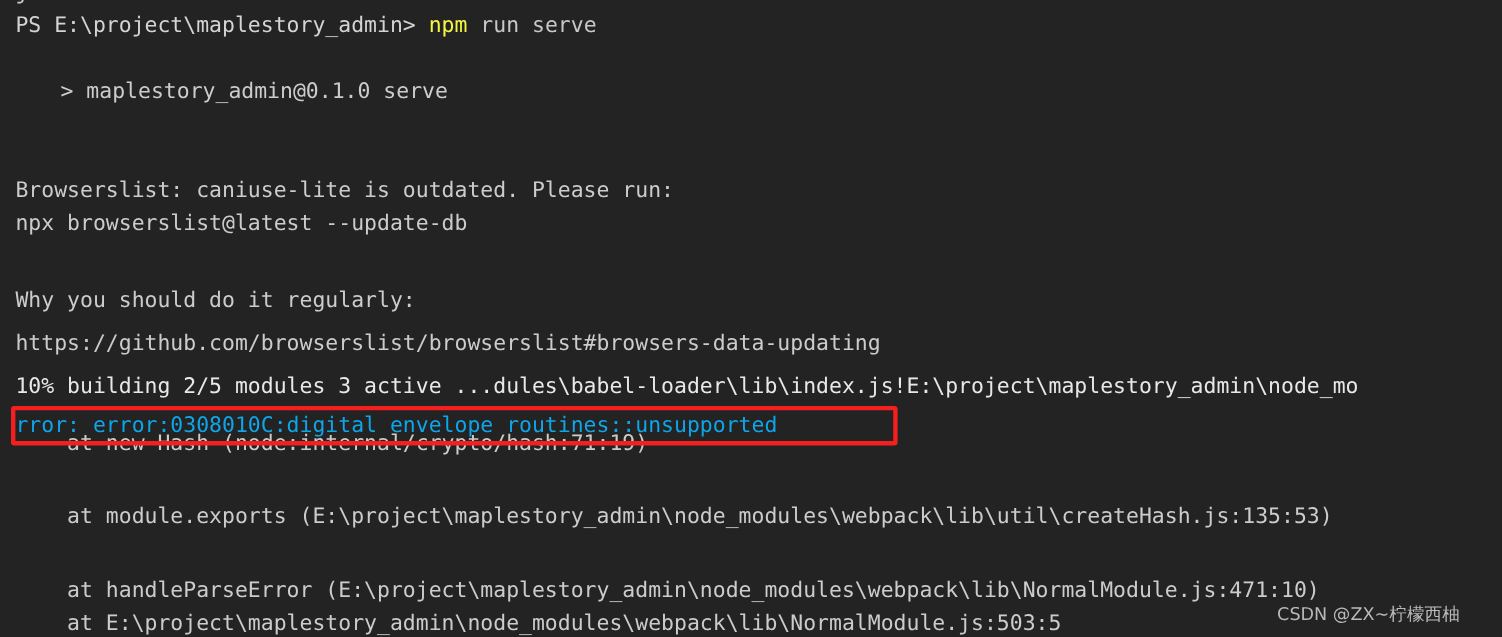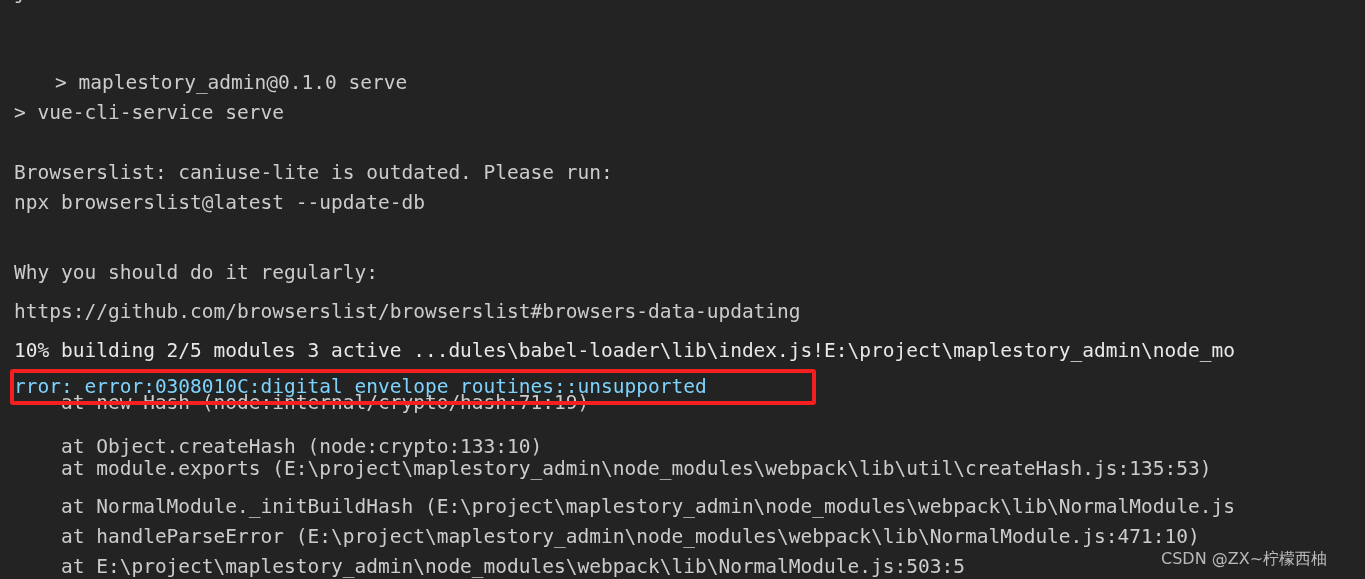--- a/index.html
+++ b/index.html
@@ -32,21 +32,21 @@
     letter-spacing: 0px;
     color: #cccccc;
     font-family: "DejaVu Sans Mono", "Liberation Mono", monospace;
   }
 
   .row.clipped { left: 14px; right: 0; }
   .prompt     { color: #d4d4d4; }
   .npm-kw     { color: #f5f543; }
   .plain      { color: #c8c8c8; }
   .bold-white { color: #e8e8e8; font-weight: normal; }
-  .err-text   { color: #7dd3fc; }
+  .err-text   { color: #0ea5e9; }
 
   
   .top-fragment {
     position: absolute;
     left: 14px;
     top: -22px;
     font-size: 19.5px;
     line-height: 30px;
     white-space: pre;
     color: #cccccc;
@@ -92,38 +92,36 @@
     white-space: pre;
   }
 </style>
 </head>
 <body>
 
 <div class="terminal">
 
   <div class="top-fragment">j</div>
 
+  <div class="row" style="top: 8px;"><span class="prompt">PS E:\project\maplestory_admin&gt;</span><span> </span><span class="npm-kw">npm</span><span class="plain"> run serve</span></div>
 
   <div class="row" style="top: 68px; margin-left: 41px;">&gt; maplestory_admin@0.1.0 serve</div>
-  <div class="row" style="top: 98px;">&gt; vue-cli-service serve</div>
 
   <div class="row" style="top: 158px;">Browserslist: caniuse-lite is outdated. Please run:</div>
   <div class="row" style="top: 188px;">npx browserslist@latest --update-db</div>
   <div class="row" style="top: 248px; margin-top: 10px;">Why you should do it regularly:</div>
   <div class="row" style="top: 278px; margin-top: 19px;">https://github.com/browserslist/browserslist#browsers-data-updating</div>
 
 
   <div class="row clipped bold-white" style="top: 336px;">10% building 2/5 modules 3 active ...dules\babel-loader\lib\index.js!E:\project\maplestory_admin\node_mo</div>
 
   <div class="row clipped err-text" style="top: 372px;">rror: error:0308010C:digital envelope routines::unsupported</div>
 
   <div class="row clipped" style="top: 388px;">    at new Hash (node:internal/crypto/hash:71:19)</div>
-  <div class="row clipped" style="top: 432px;">    at Object.createHash (node:crypto:133:10)</div>
   <div class="row clipped" style="top: 454px;">    at module.exports (E:\project\maplestory_admin\node_modules\webpack\lib\util\createHash.js:135:53)</div>
-  <div class="row clipped" style="top: 492px;">    at NormalModule._initBuildHash (E:\project\maplestory_admin\node_modules\webpack\lib\NormalModule.js</div>
   <div class="row clipped" style="top: 522px;">    at handleParseError (E:\project\maplestory_admin\node_modules\webpack\lib\NormalModule.js:471:10)</div>
   <div class="row clipped" style="top: 552px;">    at E:\project\maplestory_admin\node_modules\webpack\lib\NormalModule.js:503:5</div>
 
   <div class="annotation-box" style="left: 10px; top: 369px; width: 806px; height: 36px;"></div>
 
   <div class="watermark" style="left: 1161px; top: 549px;">CSDN @ZX~柠檬西柚</div>
 
 </div>
 
 </body></html>

